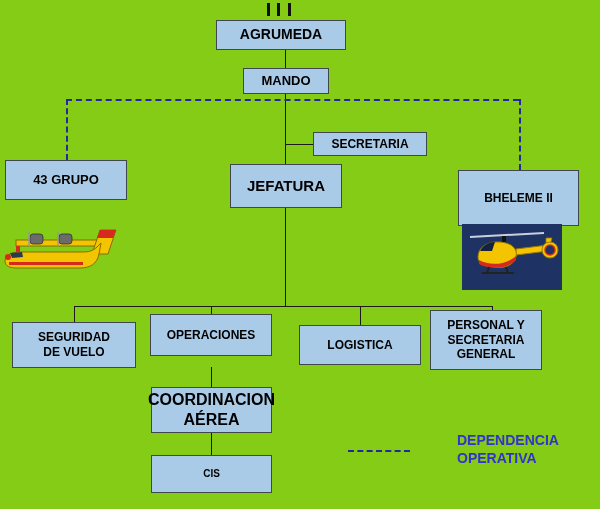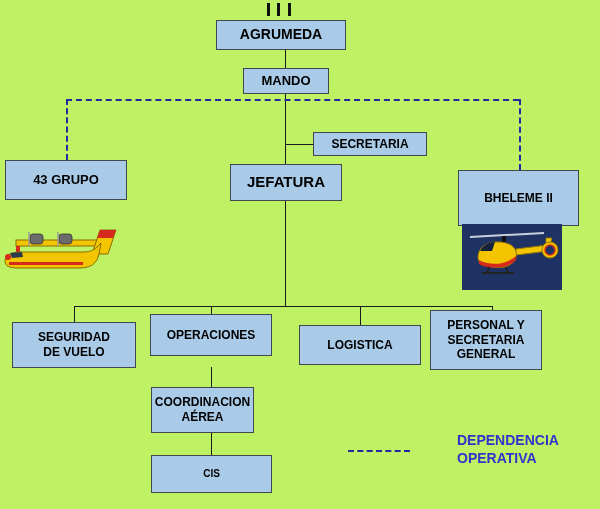--- a/index.html
+++ b/index.html
@@ -1,17 +1,17 @@
 <!DOCTYPE html>
 <html style="--box-fill: #a9cbe8; --box-border: #40474e; --line-color: #1a1a1a; --dash-color: #2626a0; --legend-color: #3333cc;"><head>
 <meta charset="utf-8">
 <style>
   html,body{margin:0;padding:0;}
   body{font-family:"Liberation Sans",sans-serif;background:#ffffff;}
-  .stage{position:relative;width:600px;height:509px;background:#bef264;overflow:hidden;}
+  .stage{position:relative;width:600px;height:509px;background:#84cc16;overflow:hidden;}
   .box{
     position:absolute;display:flex;align-items:center;justify-content:center;
     text-align:center;font-weight:bold;color:#000;
     background:var(--box-fill,#a9cbe8);border:1px solid var(--box-border,#40474e);
     box-sizing:border-box;white-space:pre-line;line-height:1.22;
   }
   .vline{position:absolute;width:1px;background:var(--line-color,#1a1a1a);}
   .hline{position:absolute;height:1px;background:var(--line-color,#1a1a1a);}
   .dash-h{position:absolute;height:0;border-top:2px dashed var(--dash-color,#2626a0);}
   .dash-v{position:absolute;width:0;border-left:2px dashed var(--dash-color,#2626a0);}
@@ -43,31 +43,31 @@
   <div class="vline" style="left:211px;top:367px;height:20px"></div>
   <div class="vline" style="left:211px;top:433px;height:22px"></div>
 
   <div class="dash-h" style="left:66px;top:99px;width:453px"></div>
   <div class="dash-v" style="left:66px;top:99px;height:61px"></div>
   <div class="dash-v" style="left:519px;top:99px;height:71px"></div>
 
   <div class="box" style="left:216px;top:20px;width:130px;height:30px;font-size:14px">AGRUMEDA</div>
   <div class="box" style="left:243px;top:68px;width:86px;height:26px;font-size:13px">MANDO</div>
   <div class="box" style="left:313px;top:132px;width:114px;height:24px;font-size:12px">SECRETARIA</div>
-  <div class="box" style="left:230px;top:164px;width:112px;height:37px;font-size:15px">JEFATURA</div>
+  <div class="box" style="left:230px;top:164px;width:112px;height:44px;font-size:15px">JEFATURA</div>
   <div class="box" style="left:5px;top:160px;width:122px;height:40px;font-size:13px">43 GRUPO</div>
   <div class="box" style="left:458px;top:170px;width:121px;height:56px;font-size:12px">BHELEME II</div>
   <div class="box" style="left:12px;top:322px;width:124px;height:46px;font-size:12px">SEGURIDAD
 DE VUELO</div>
   <div class="box" style="left:150px;top:314px;width:122px;height:42px;font-size:12px">OPERACIONES</div>
   <div class="box" style="left:299px;top:325px;width:122px;height:40px;font-size:12px">LOGISTICA</div>
   <div class="box" style="left:430px;top:310px;width:112px;height:60px;font-size:12px">PERSONAL Y
 SECRETARIA
 GENERAL</div>
-  <div class="box" style="left:151px;top:387px;width:103px;height:46px;font-size:12px">COORDINACION
+  <div class="box" style="left:151px;top:387px;width:121px;height:46px;font-size:16px">COORDINACION
 AÉREA</div>
   <div class="box" style="left:151px;top:455px;width:121px;height:38px;font-size:10px">CIS</div>
 
   <svg class="photo" style="left:2px;top:220px" width="126" height="68" viewBox="0 0 126 68">
 
     <rect x="14" y="20" width="90" height="6" fill="#f2c500" stroke="#8a6d00" stroke-width="1"></rect>
     <rect x="14" y="26" width="4" height="7" fill="#d42b1e"></rect>
     <rect x="96" y="26" width="4" height="7" fill="#d42b1e"></rect>
 
     <rect x="28" y="14" width="13" height="10" rx="3" fill="#6b6b6b" stroke="#333" stroke-width="0.8"></rect>

